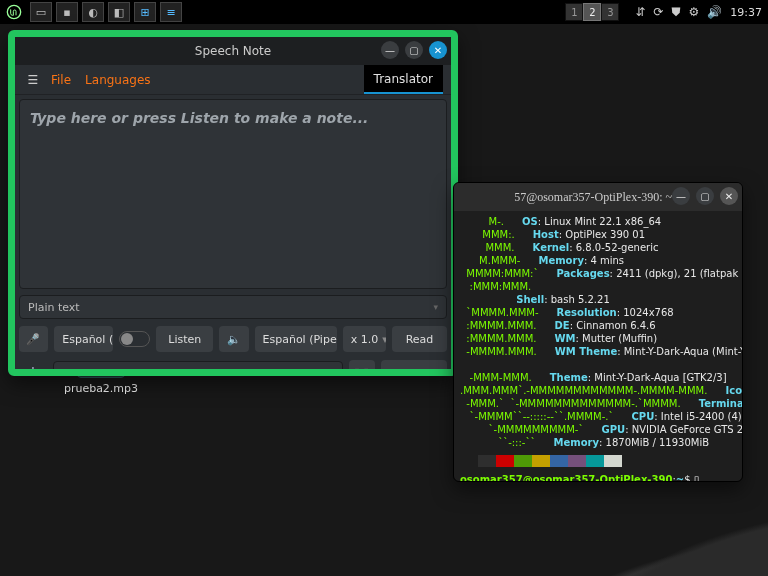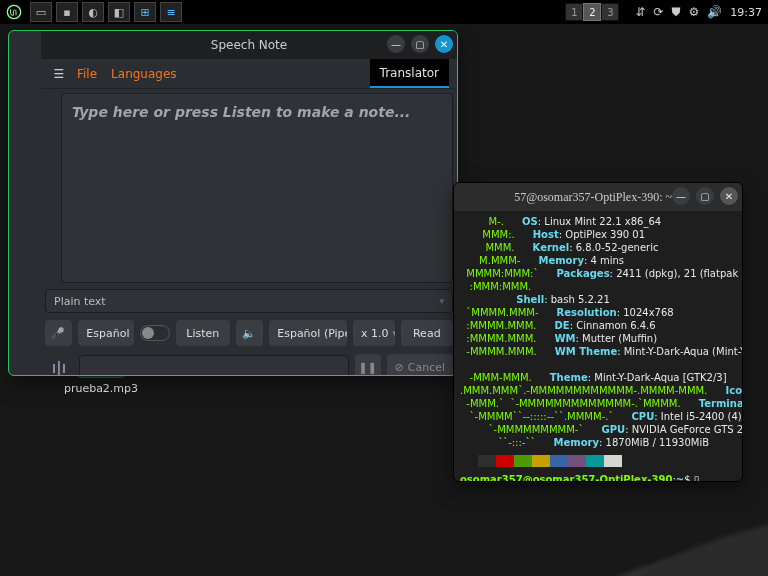--- a/index.html
+++ b/index.html
@@ -19,34 +19,34 @@
   .panel .ws { display:flex; gap:0; margin-right:8px;}
   .panel .ws div { width:18px; height:18px; background:#333; color:#999; display:flex;align-items:center;justify-content:center;font-size:10px;border:1px solid #111;}
   .panel .ws div.active { background:#555; color:#eee; border-color:#777;}
   .panel .tray { display:flex; align-items:center; gap:8px; padding:0 8px;}
   .panel .tray span{font-size:12px; line-height:1; color:#ccc;}
   .panel .clock{font-size:11px;color:#ddd;margin-right:6px;}
   
   .desk-file { position:absolute; left:56px; top:330px; width:90px; text-align:center; color:#eee; font-size:11px;}
   .desk-file .glyph{width:48px;height:48px;margin:0 auto 4px;background:#223a3a;border:1px solid #2e5f5f;border-radius:4px;display:flex;align-items:center;justify-content:center;color:#7fe;}
   
-  .win { position:absolute; background:#2a2e32; border:1px solid #22c55e; border-radius:6px; box-shadow:0 8px 20px rgba(0,0,0,.5); overflow:hidden;padding-left:32px; }
+  .win { position:absolute; background:#2a2e32; border:7px solid #22c55e; border-radius:6px; box-shadow:0 8px 20px rgba(0,0,0,.5); overflow:hidden; }
   .sn { left:8px; top:30px; width:450px; height:346px; }
   .titlebar{height:28px;background:#1d1f21;display:flex;align-items:center;justify-content:center;position:relative;color:#ccc;font-size:12px;}
   .titlebar .win-controls{position:absolute;right:4px;top:4px;display:flex;gap:6px;}
   .wbtn{width:18px;height:18px;border-radius:50%;display:flex;align-items:center;justify-content:center;font-size:10px;color:#ddd;}
   .wbtn.min,.wbtn.max{background:#3a3d40;}
   .wbtn.cls{background:#1793d1;color:#fff;}
   .sn .menubar{height:30px;display:flex;align-items:center;padding:0 8px;border-bottom:1px solid #202225;font-size:12px;}
   .sn .menubar .ham{width:20px;text-align:center;margin-right:8px;}
   .sn .menubar .mitem{margin-right:14px;color:#f97316;}
   .sn .tabs{margin-left:auto;display:flex;height:100%;}
   .sn .tabs .tab{padding:0 10px;display:flex;align-items:center;color:#aaa;}
   .sn .tabs .tab.active{color:#e0e0e0;border-bottom:2px solid #1793d1;background:#000000;}
-  .sn .textarea{margin:4px 4px 0 20px;height:190px;background:#2f3337;border:1px solid #1b1d1f;border-radius:4px;padding:10px;color:#9ea5ab;font-style:italic;font-weight:600;font-size:14px;}
+  .sn .textarea{margin:4px 4px 0 4px;height:190px;background:#2f3337;border:1px solid #1b1d1f;border-radius:4px;padding:10px;color:#9ea5ab;font-style:italic;font-weight:600;font-size:14px;}
   .sn .format{margin:6px 4px 0 4px;height:24px;background:#2f3337;border:1px solid #1b1d1f;border-radius:4px;display:flex;align-items:center;padding:0 8px;font-size:11px;color:#bbb;position:relative;}
   .sn .format .chev{position:absolute;right:8px;color:#666;font-size:9px;}
   .sn .row{display:flex;align-items:center;gap:6px;margin:6px 4px 0 4px;height:28px;}
   .sn .ctl{height:26px;background:#3a3e42;border-radius:4px;display:flex;align-items:center;justify-content:center;font-size:11px;color:#ddd;padding:0 8px;}
   .sn .ctl.icon{width:30px;padding:0;}
   .sn .ctl.sel{justify-content:flex-start;overflow:hidden;white-space:nowrap;text-overflow:ellipsis;}
   .sn .ctl.sel::after{content:"▾";margin-left:auto;padding-left:4px;color:#888;}
   .sn .toggle{width:32px;height:16px;border-radius:8px;background:#2a2e32;border:1px solid #555;position:relative;}
   .sn .toggle::after{content:"";width:12px;height:12px;border-radius:50%;background:#888;position:absolute;top:1px;left:1px;}
   .sn .row2{display:flex;align-items:center;gap:6px;margin:6px 4px 6px 4px;height:28px;}

